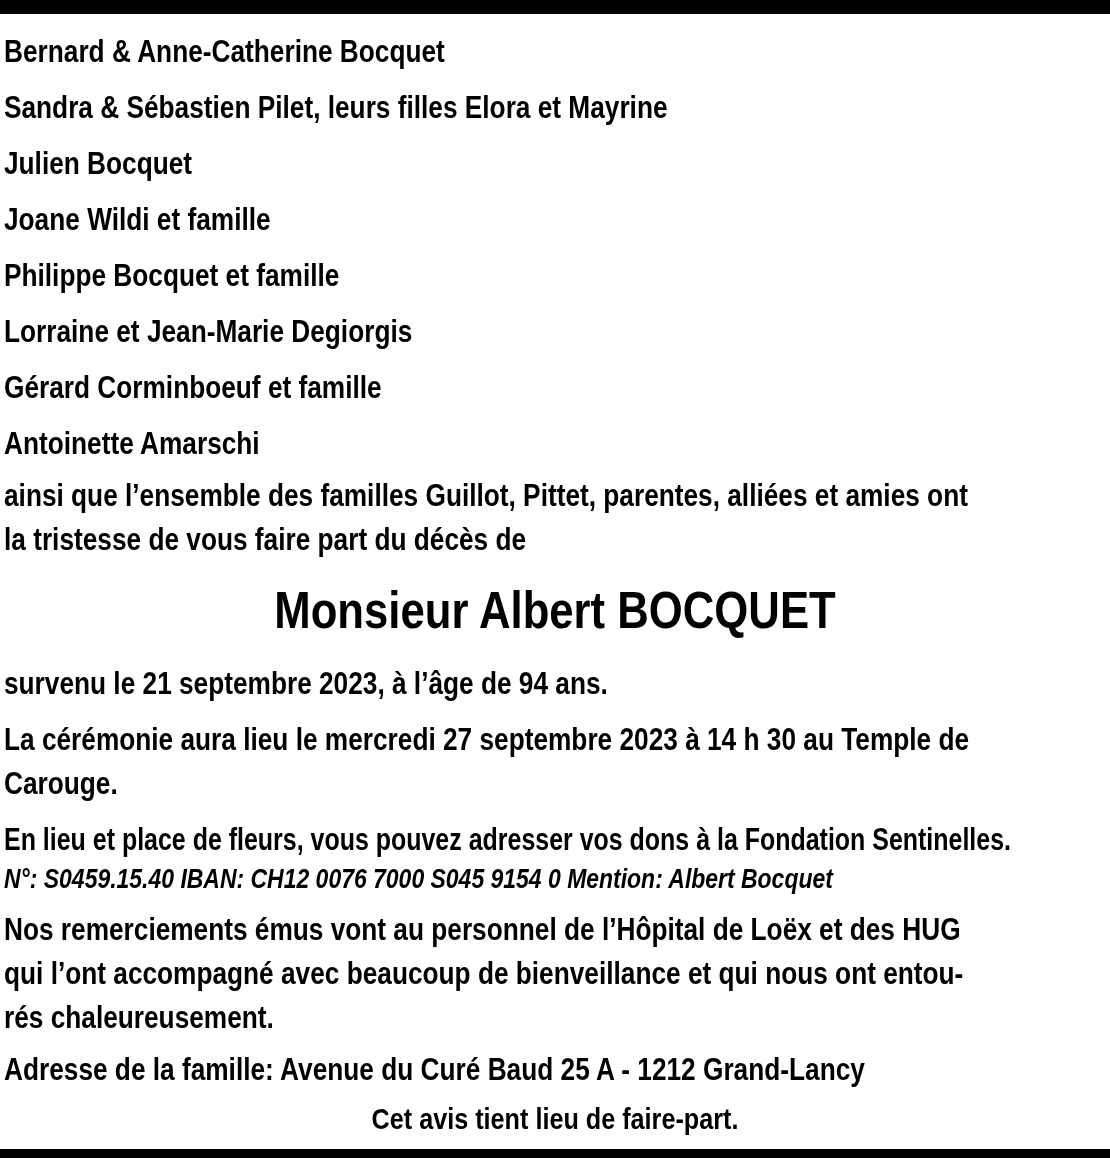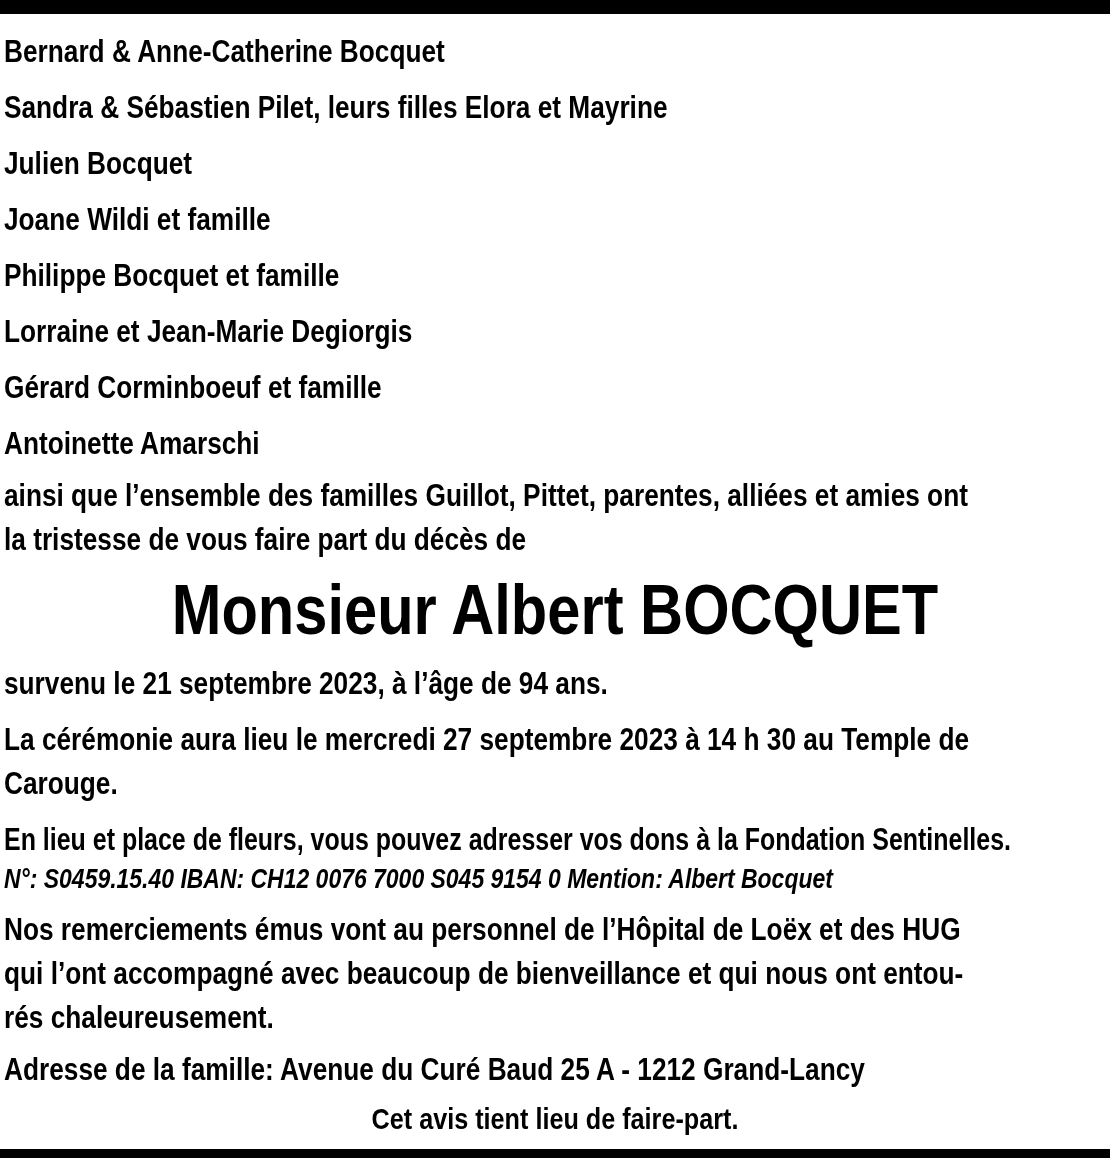--- a/index.html
+++ b/index.html
@@ -49,21 +49,21 @@
     line-height: 56px;
   }
   .para {
     font-size: 32px;
     font-weight: bold;
     line-height: 44px;
     margin: 0 0 12px 0;
   }
   .intro { margin-top: 2px; }
   .title {
-    font-size: 71px;
+    font-size: 52px;
     font-weight: bold;
     line-height: 74px;
     text-align: center;
     margin: 4px 0 14px 0;
     white-space: nowrap;
   }
   .donation { margin-bottom: 0; }
   .iban-line {
     font-size: 28px;
     font-style: italic;

